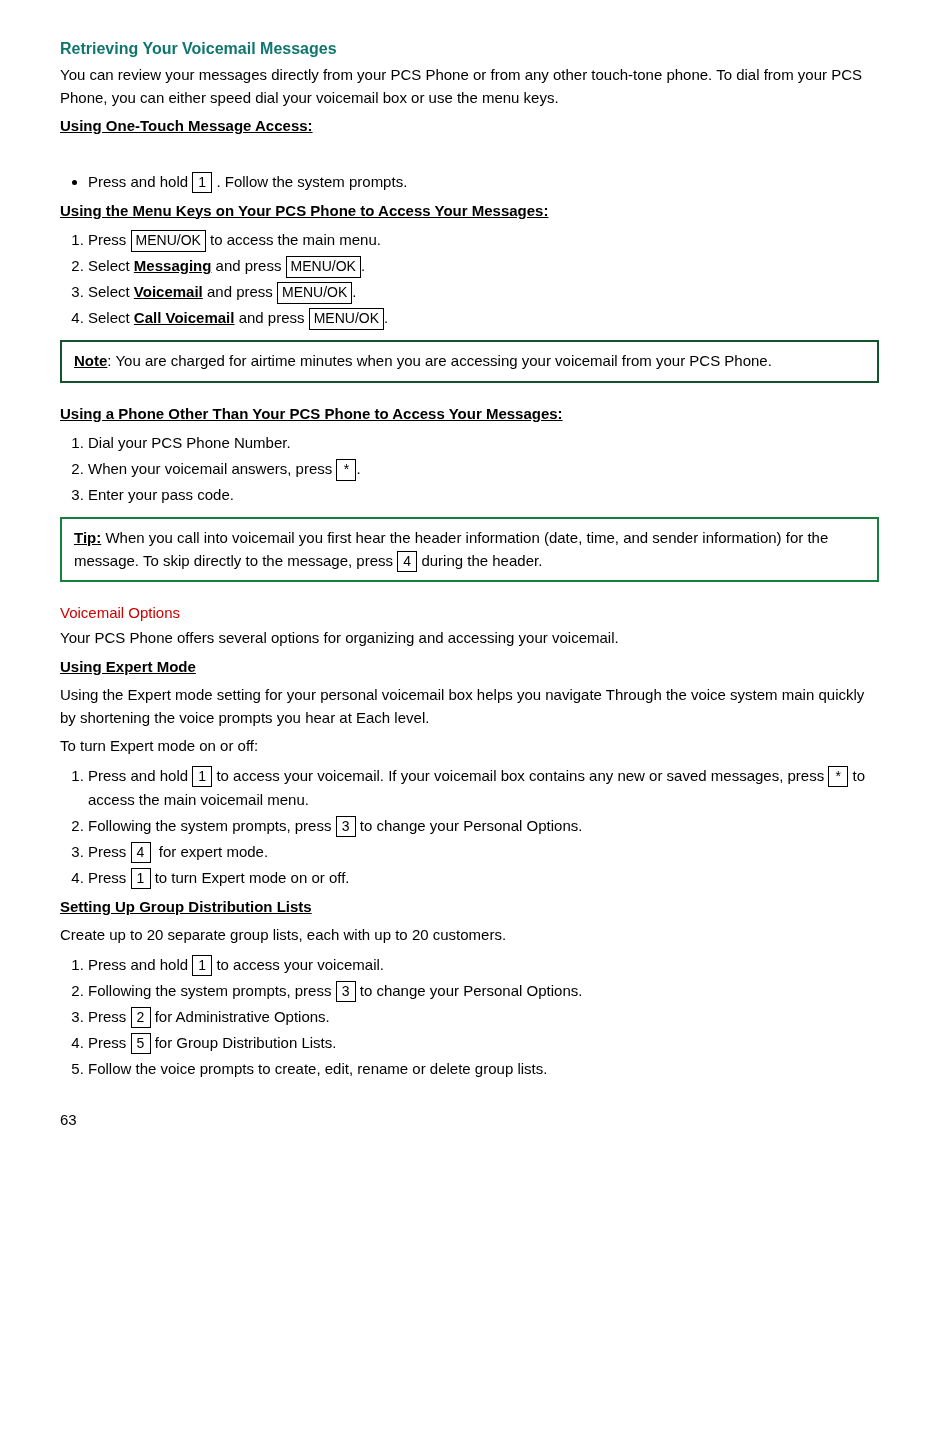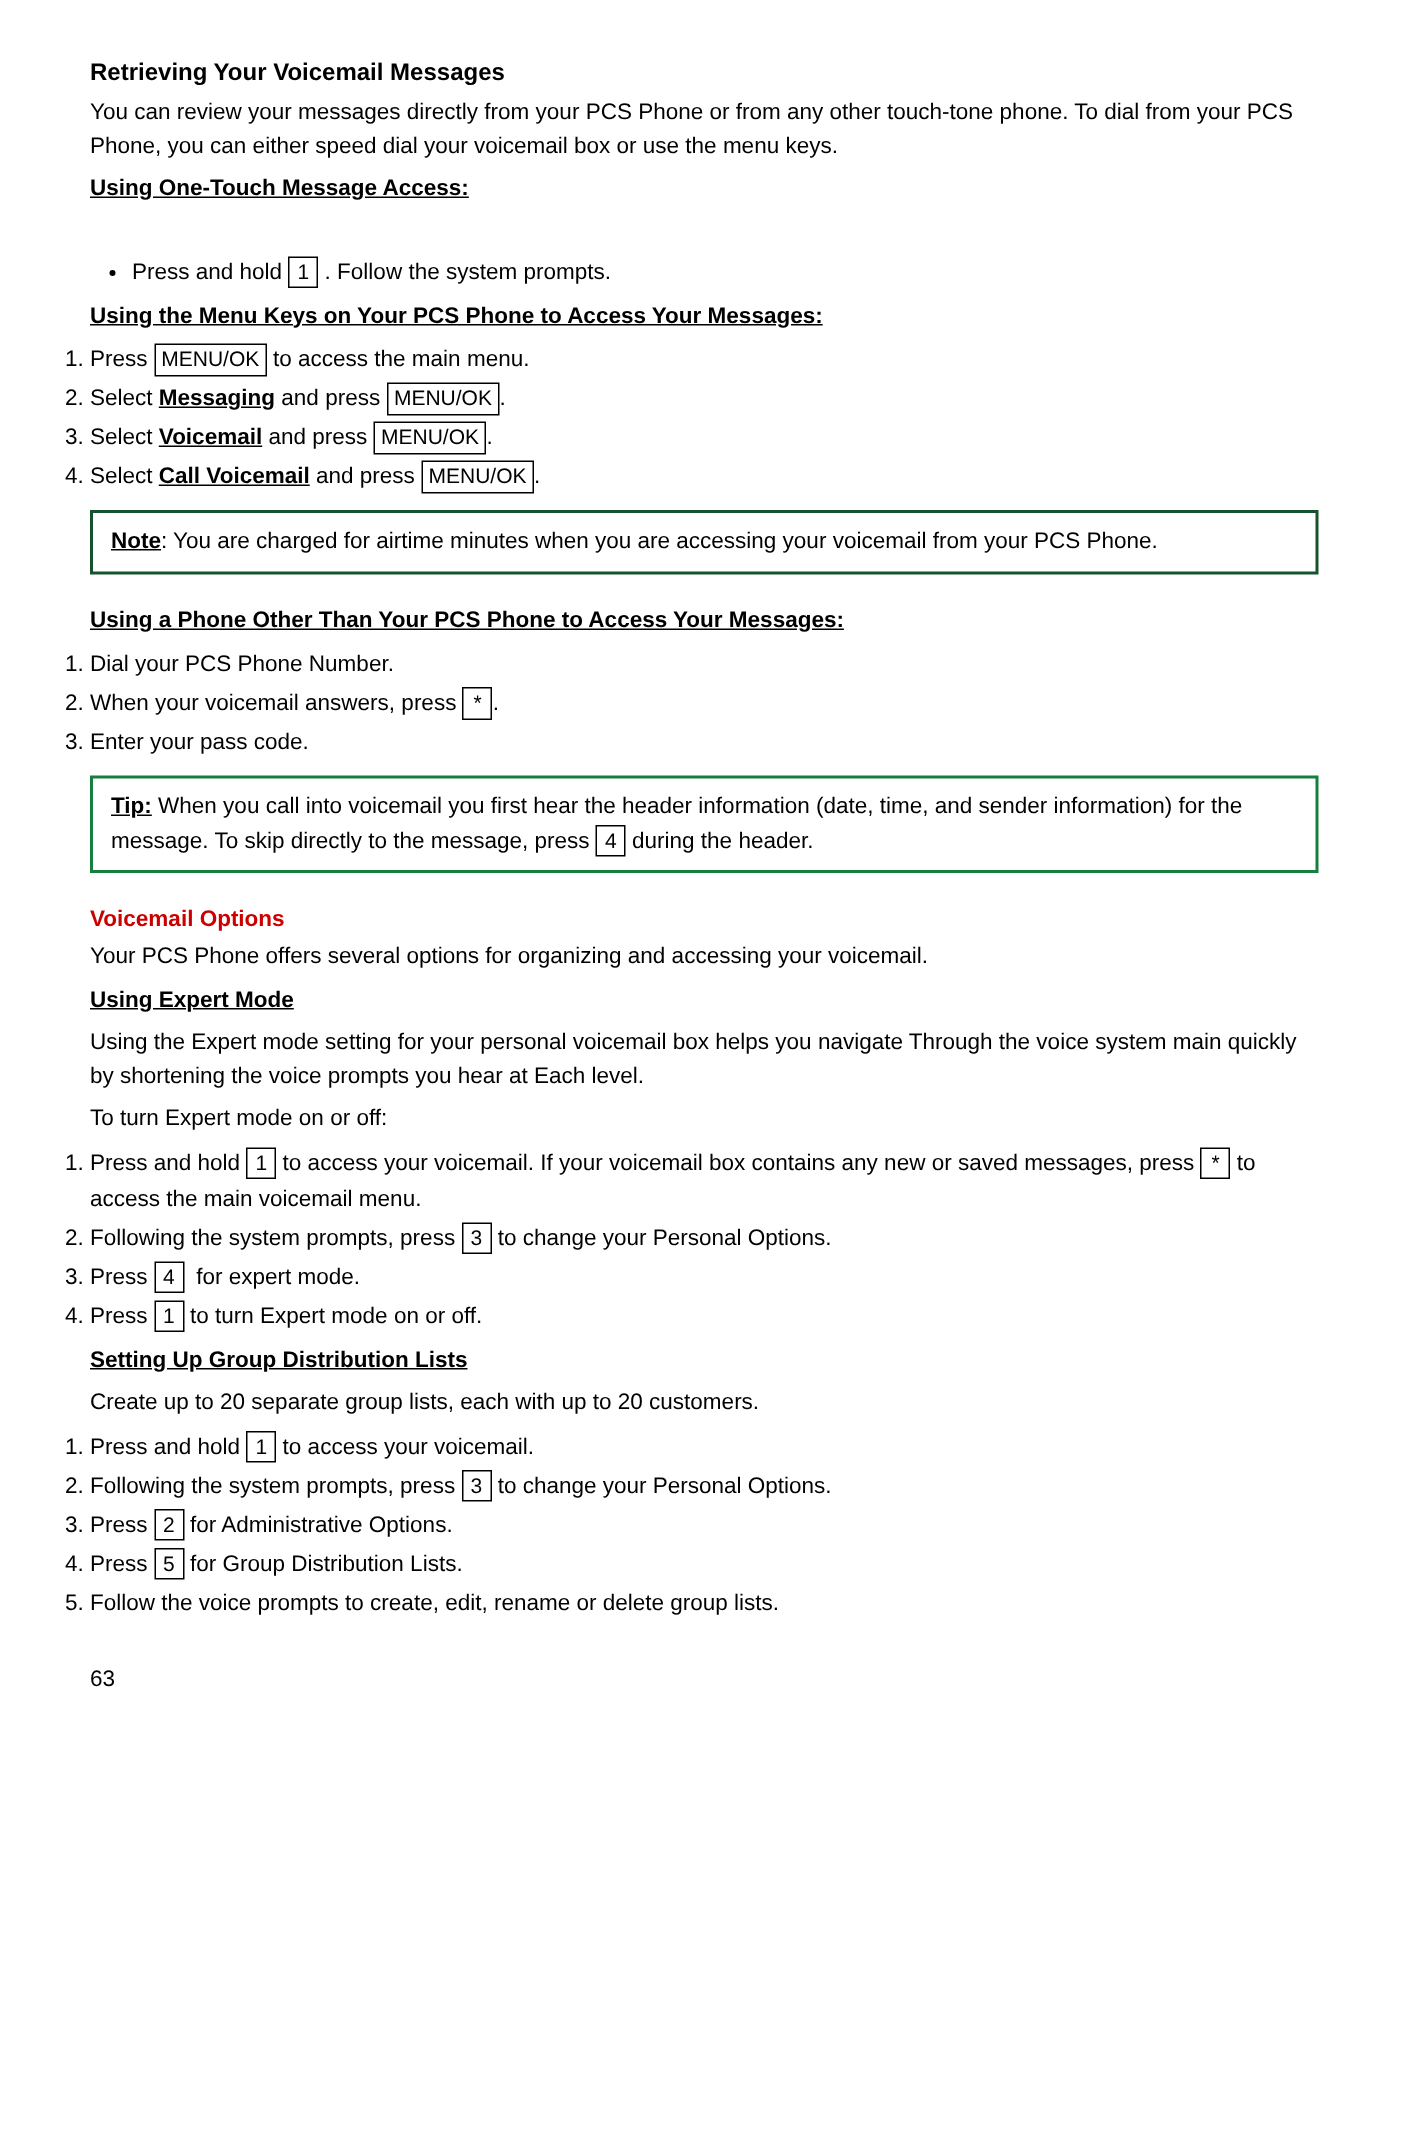--- a/index.html
+++ b/index.html
@@ -8,41 +8,42 @@
       font-size: 15px;
       background: #fff;
       color: #000;
       width: 939px;
       min-height: 1431px;
       padding: 40px 60px 40px 60px;
     }
     h1.section-title {
       font-size: 16px;
       font-weight: bold;
-      color: #000000;
+      color: #0f766e;
       font-family: Arial, sans-serif;
       margin-bottom: 6px;
     }
     h2.subsection-title {
       font-size: 15px;
-      font-weight: bold;
+      font-weight: normal;
       color: #cc0000;
       margin-top: 18px;
       margin-bottom: 6px;
     }
     p.body-text {
       font-size: 15px;
       line-height: 1.5;
       margin-bottom: 6px;
     }
     .bold-underline {
       font-weight: bold;
       text-decoration: underline;
     }
     ol {
+      margin-left: 28px;
       margin-bottom: 6px;
     }
     ol li {
       font-size: 15px;
       line-height: 1.6;
       margin-bottom: 2px;
     }
     ul.bullet-list {
       list-style: disc;
       margin-left: 28px;

